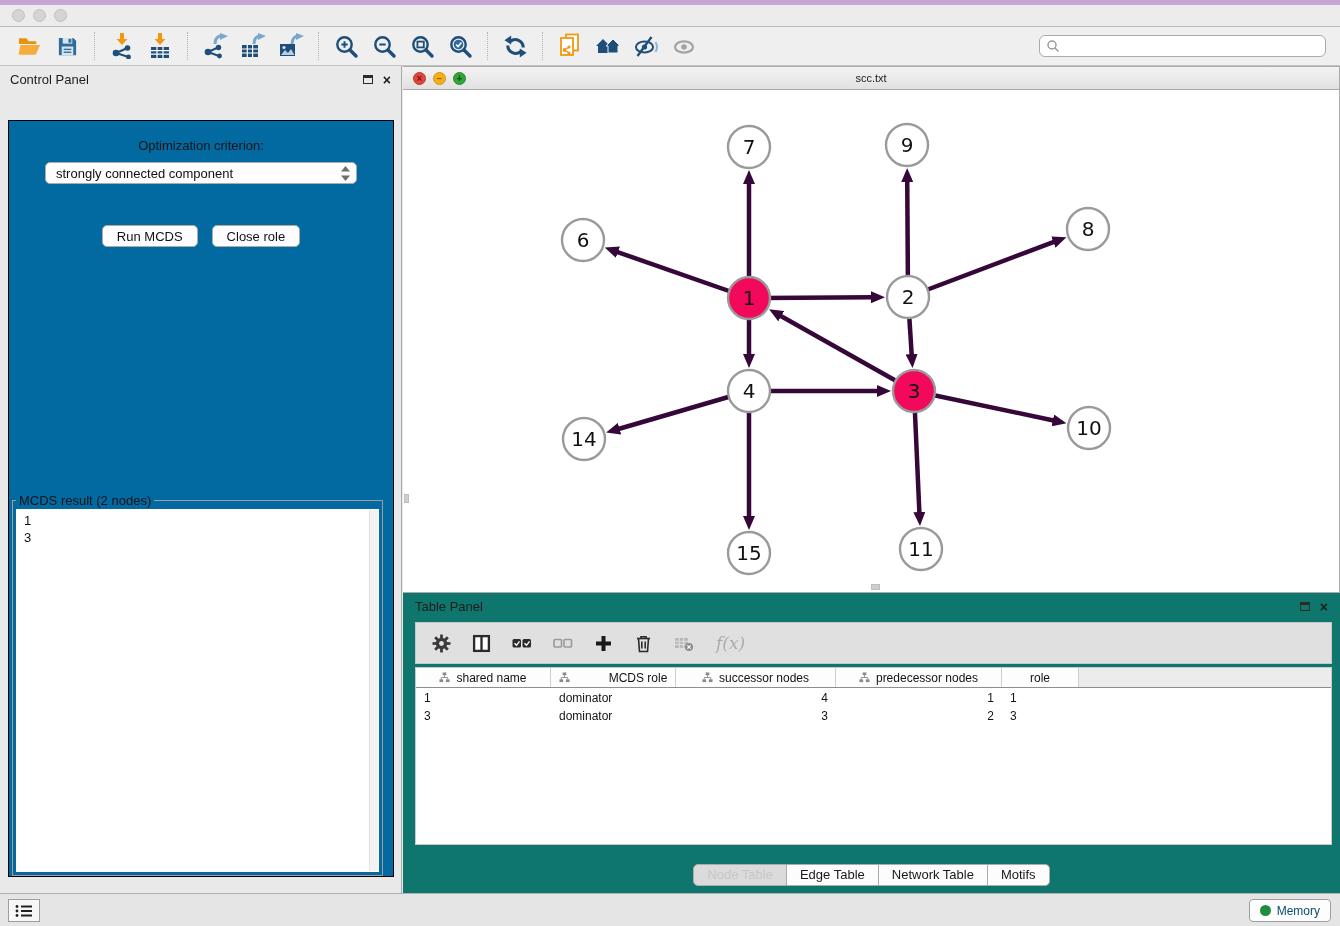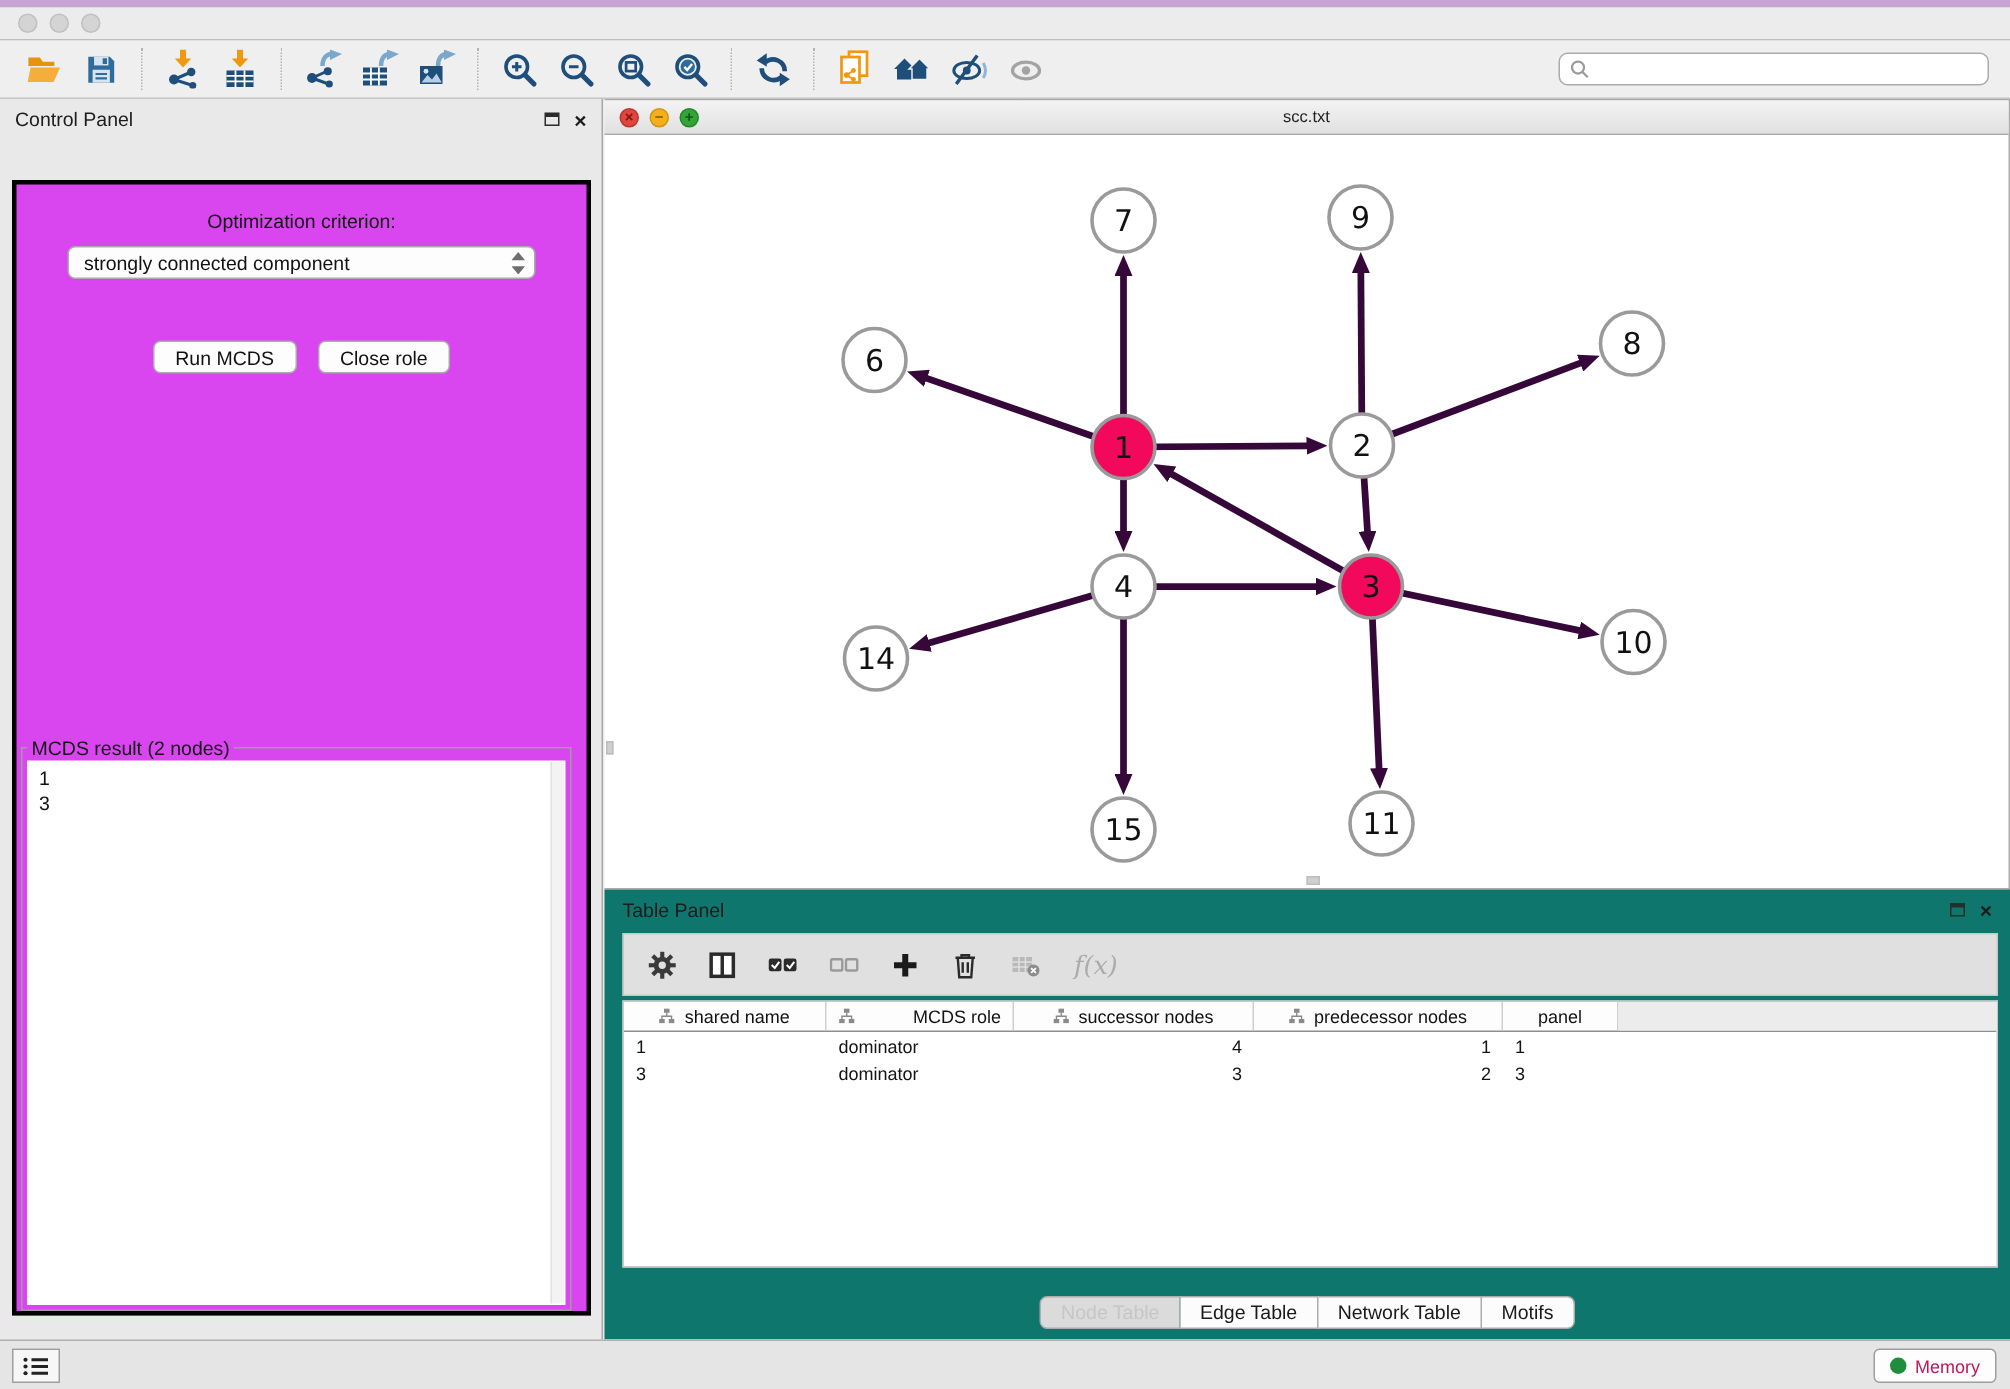--- a/index.html
+++ b/index.html
@@ -28,21 +28,21 @@
   #control-panel { position:absolute; left:0; top:0; width:402px; height:100%; background:#E9E9E9; border-right:1px solid #A9A9A9; }
   .panel-head { height:27px; display:flex; align-items:center; padding:0 10px; font-size:13px; color:#1C1C1C; }
   .panel-head .spacer { flex:1; }
   .float-btn { width:10px; height:9px; border:1.5px solid #2B2B2B; border-top-width:3px; margin-right:10px; }
   .close-btn { font-size:14px; font-weight:700; color:#1C1C1C; line-height:12px; }
   .tabbar { display:flex; justify-content:center; }
   .tab { height:22px; line-height:20px; padding:0 13px; font-size:13px; background:#FCFCFC; border:1px solid #ACACAC; border-left:none; color:#1A1A1A; }
   .tab:first-child { border-left:1px solid #ACACAC; border-radius:5px 0 0 5px; }
   .tab:last-child { border-radius:0 5px 5px 0; }
   .tab.selgray { background:#DBDBDB; color:#C6C6C6; }
-  #cp-content { position:absolute; left:8px; right:7px; top:54px; bottom:16px; border:3px solid #000000; background:#d946ef; }
+  #cp-content { position:absolute; left:8px; right:7px; top:54px; bottom:16px; border:1px solid #000000; background:#0369a1; }
   #opt-label { margin-top:17px; text-align:center; font-size:13px; color:#141414; }
   #dropdown { margin:9px auto 0; width:312px; height:22px; background:#FDFDFD; border:1px solid #ABABAB; border-radius:5px; display:flex; align-items:center; padding:0 6px 0 10px; font-size:13px; color:#111; }
   #dropdown .dd-label { flex:1; }
   .btn-row { margin-top:13px; display:flex; justify-content:center; gap:14px; }
   .push-btn { height:22px; padding:0 14px; background:#FDFDFD; border:1px solid #ABABAB; border-radius:5px; font-size:13px; color:#111; display:flex; align-items:center;margin-top:28px; }
   #result-fieldset { position:absolute; left:3px; right:10px; bottom:0; height:383px; border:1px solid #9E9E9E; }
   #result-fieldset legend { font-size:13px; color:#141414; margin-left:3px; padding:0 3px; }
   #result-box { position:absolute; left:3px; right:3px; top:1px; bottom:3px; background:#fff; }
   #result-lines { padding:3px 0 0 8px; font-size:13px; line-height:17px; color:#111; }
   #result-scroll { position:absolute; right:1px; top:1px; bottom:1px; width:9px; background:#F3F3F3; border-left:1px solid #E2E2E2; }
@@ -71,21 +71,21 @@
   .tr.head { border-bottom:1px solid #8E8E8E; background:#FDFDFD; height:20px; }
   .th { display:flex; align-items:center; justify-content:center; gap:6px; border-right:1px solid #CFCFCF; color:#121212; }
   .th-fill { flex:1; background:#ECECEC; }
   .td { height:16px; line-height:16px; padding:0 8px; color:#141414; overflow:hidden; }
   .tr.body { margin-top:2px; }
   #tp-tabs { position:absolute; bottom:7px; left:0; right:0; display:flex; justify-content:center; }
 
   
   #statusbar { position:absolute; bottom:0; left:0; width:1340px; height:33px; background:#E5E5E5; border-top:1px solid #B0B0B0; }
   #list-button { position:absolute; left:8px; top:5px; width:32px; height:23px; background:#F7F7F7; border:1px solid #9E9E9E; display:flex; align-items:center; justify-content:center; }
-  #memory-button { position:absolute; right:9px; top:5px; height:23px; background:#FDFDFD; border:1px solid #9E9E9E; border-radius:4px; display:flex; align-items:center; gap:6px; padding:0 10px; font-size:12px; color:#be185d; }
+  #memory-button { position:absolute; right:9px; top:5px; height:23px; background:#FDFDFD; border:1px solid #9E9E9E; border-radius:4px; display:flex; align-items:center; gap:6px; padding:0 10px; font-size:12px; color:#0c4a6e; }
   #memory-dot { width:11px; height:11px; border-radius:50%; background:#1E8E3E; }
 </style>
 </head>
 <body>
 
 <div id="titlebar">
   <div class="purple"></div>
   <div class="bar">
     <div class="tl-dots">
       <span class="tl-dot"></span>
@@ -468,21 +468,21 @@
                 <g fill="#8A8A8A">
                   <rect x="4" y="0.5" width="4" height="3"></rect>
                   <rect x="0.5" y="8" width="4" height="3"></rect>
                   <rect x="7.5" y="8" width="4" height="3"></rect>
                 </g>
                 <path d="M6 3.5 V6 M2.5 8 V6 H9.5 V8" stroke="#8A8A8A" fill="none"></path>
               </svg>
               <span>predecessor nodes</span>
             </div>
             <div class="th" style="width: 77px;">
-              <span>panel</span>
+              <span>role</span>
             </div>
             <div class="th-fill"></div>
           </div>
           <div class="tr body">
             <div class="td" style="width: 135px; text-align: left;">1</div>
             <div class="td" style="width: 125px; text-align: left;">dominator</div>
             <div class="td" style="width: 160px; text-align: right;">4</div>
             <div class="td" style="width: 166px; text-align: right;">1</div>
             <div class="td" style="width: 77px; text-align: left;">1</div>
           </div>

